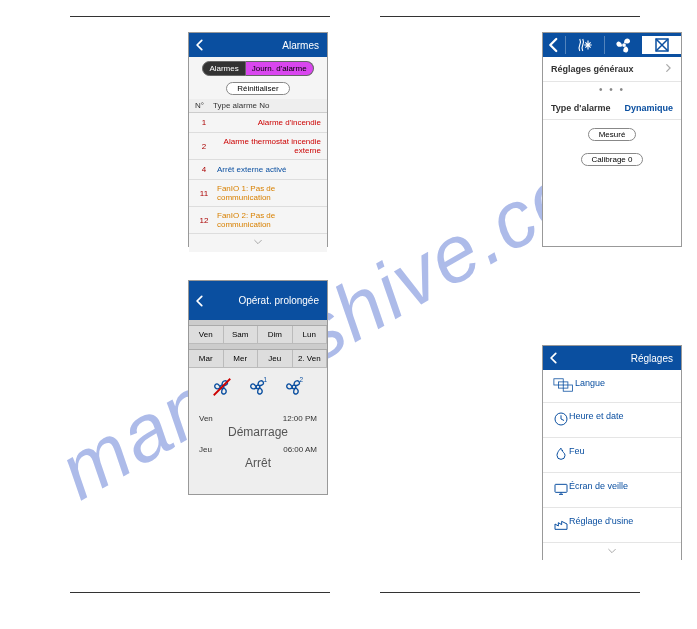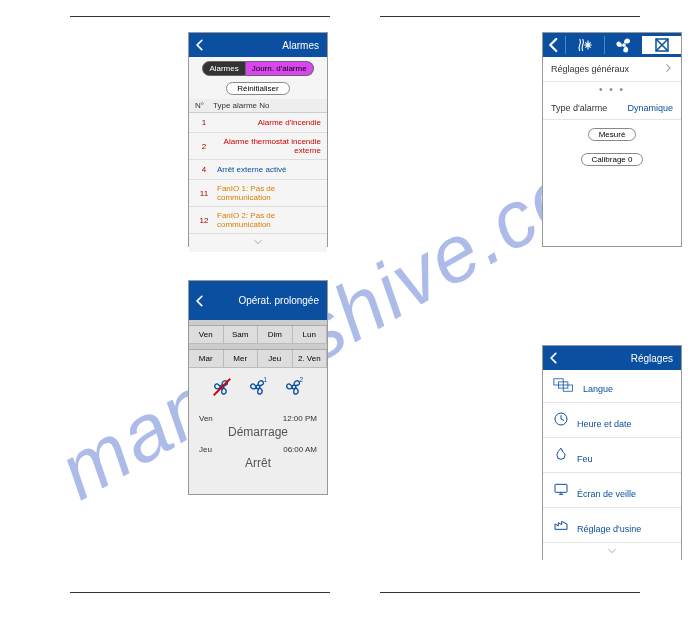--- a/index.html
+++ b/index.html
@@ -94,39 +94,40 @@
     border-left:1px solid rgba(255,255,255,0.3);
   }
   .iconbar > div:first-child { border-left:none; width:22px; flex:0 0 22px; }
   .iconbar .active { background:#fff; color:#0a4fa0; }
   .iconbar svg { width:18px; height:18px; }
 
   .settings-row {
     display:flex; align-items:center; justify-content:space-between;
     padding:6px 8px; border-bottom:1px solid #e5e5e5; font-size:9px;
     background:#fff;
+    font-weight:bold;
   }
   .settings-row .lbl { color:#333; }
   .settings-row .val { color:#0a4fa0; }
   .dots { text-align:center; font-size:10px; color:#888; letter-spacing:2px; padding:2px 0;}
 
   
   .tabs { display:flex; font-size:8px; }
   .tabs div { flex:1; text-align:center; padding:4px 0; background:#ddd; border-right:1px solid #bbb; border-bottom:1px solid #bbb;}
   .tabs.days2 div { font-size:8px; }
   .timeline { height:6px; background:#ccc; margin:0; border-bottom:1px solid #aaa;}
   .fanrow { display:flex; justify-content:center; gap:14px; padding:8px 0; }
   .fanrow svg { width:22px; height:22px; }
   .timegrid { padding: 4px 10px; }
   .tg-row { display:flex; justify-content:space-between; font-size:8px; padding:2px 0; color:#333;}
   .tg-label { text-align:center; font-size:12px; color:#555; padding-bottom:4px;}
 
   
   .slist-row {
-    display:flex; align-items:flex-end; gap:8px;
+    display:flex; align-items:flex-start; 
     padding:8px 10px; border-bottom:1px solid #e5e5e5;
     background:#fff; font-size:9px; color:#0a4fa0; cursor:pointer;
   }
   .slist-row svg { width:16px; height:16px; flex-shrink:0; }
   .slist-row.langue svg { width:22px; height:14px; }
 
   .chev-right { color:#aaa; }
 </style>
 </head>
 <body>

